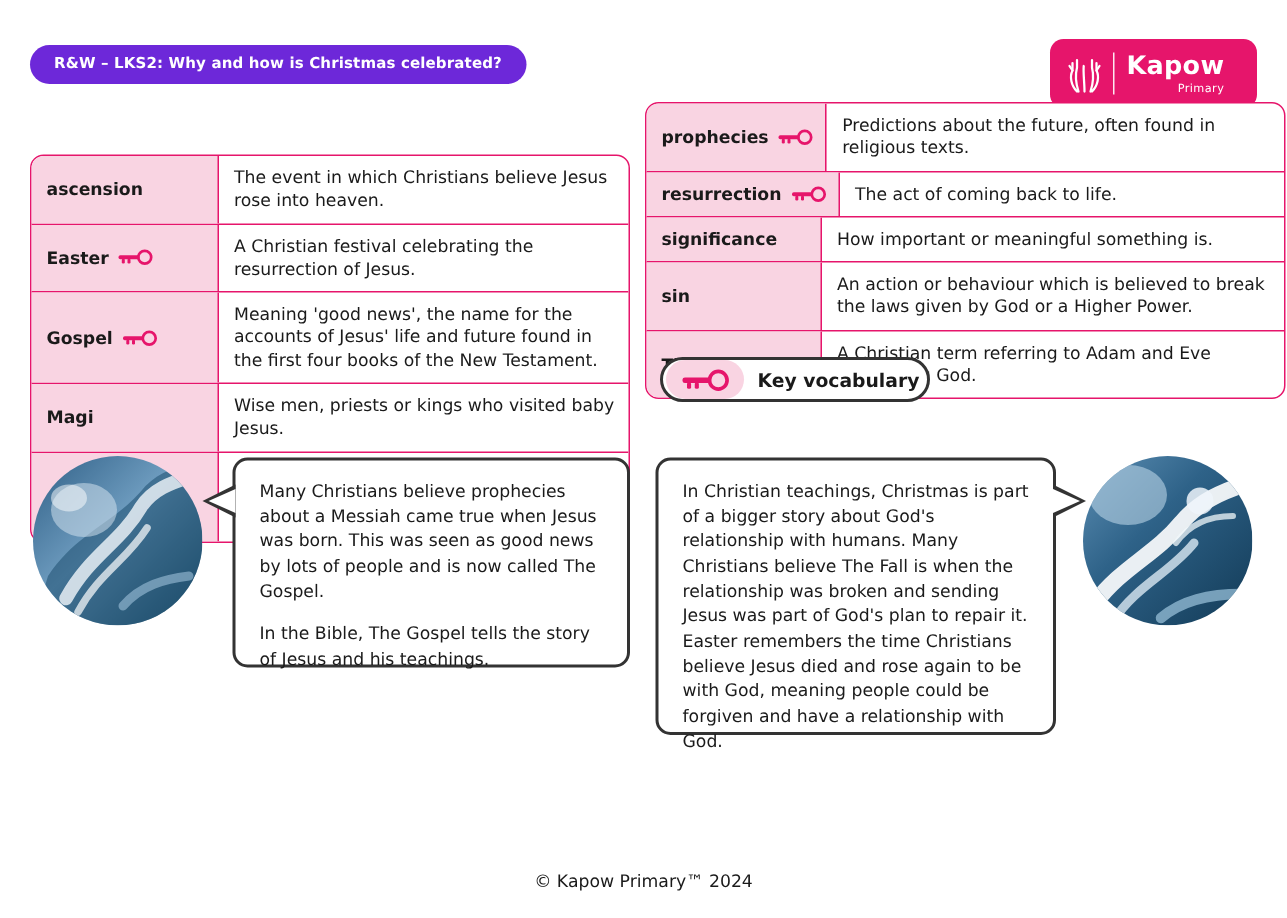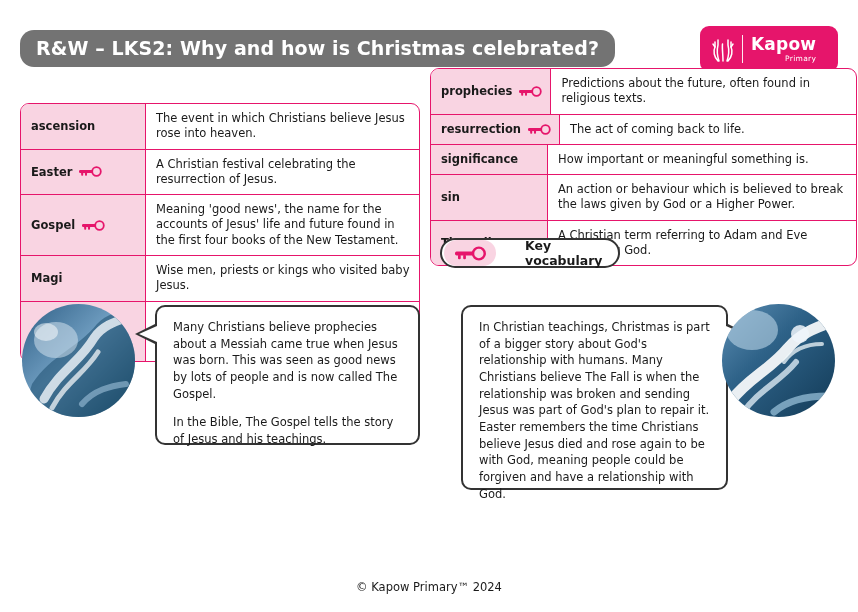--- a/index.html
+++ b/index.html
@@ -19,25 +19,25 @@
   
   .header {
     position: absolute;
     top: 30px;
     left: 20px;
     width: 818px;
     height: 42px;
   }
   .title-pill {
     display: inline-block;
-    background: #737373;
+    background: #6d28d9;
     color: #ffffff;
     border-radius: 14px;
     padding: 7px 16px 8px 16px;
-    font-size: 19px;
+    font-size: 10px;
     font-weight: bold;
     letter-spacing: 0.1px;
     white-space: nowrap;
   }
   .logo {
     position: absolute;
     right: 0;
     top: -4px;
     width: 138px;
     height: 46px;
@@ -146,36 +146,36 @@
     background: #f9d4e2;
     border-radius: 13px;
     display: flex;
     align-items: center;
     justify-content: center;
   }
   .legend-label {
     font-size: 12.5px;
     font-weight: bold;
     color: #1a1a1a;
-    margin-left: 27px;
+    margin-left: 7px;
   }
 
   
   .bubble {
     position: absolute;
     border: 2px solid #333333;
     border-radius: 10px;
     background: #ffffff;
     padding: 12px 14px 12px 16px;
     font-size: 11.5px;
     line-height: 1.45;
     color: #1a1a1a;
   }
   #bubble-left  { left: 155px; top: 305px; width: 265px; height: 140px; }
-  #bubble-right { left: 437px; top: 305px; width: 267px; height: 185px; margin-left: 24px; }
+  #bubble-right { left: 437px; top: 305px; width: 267px; height: 185px; }
   .bubble p { margin: 0 0 12px 0; }
   .bubble p:last-child { margin-bottom: 0; }
 
   
   .tail {
     position: absolute;
     width: 0; height: 0;
   }
   .tail-left-outer {
     left: -22px; top: 16px;

